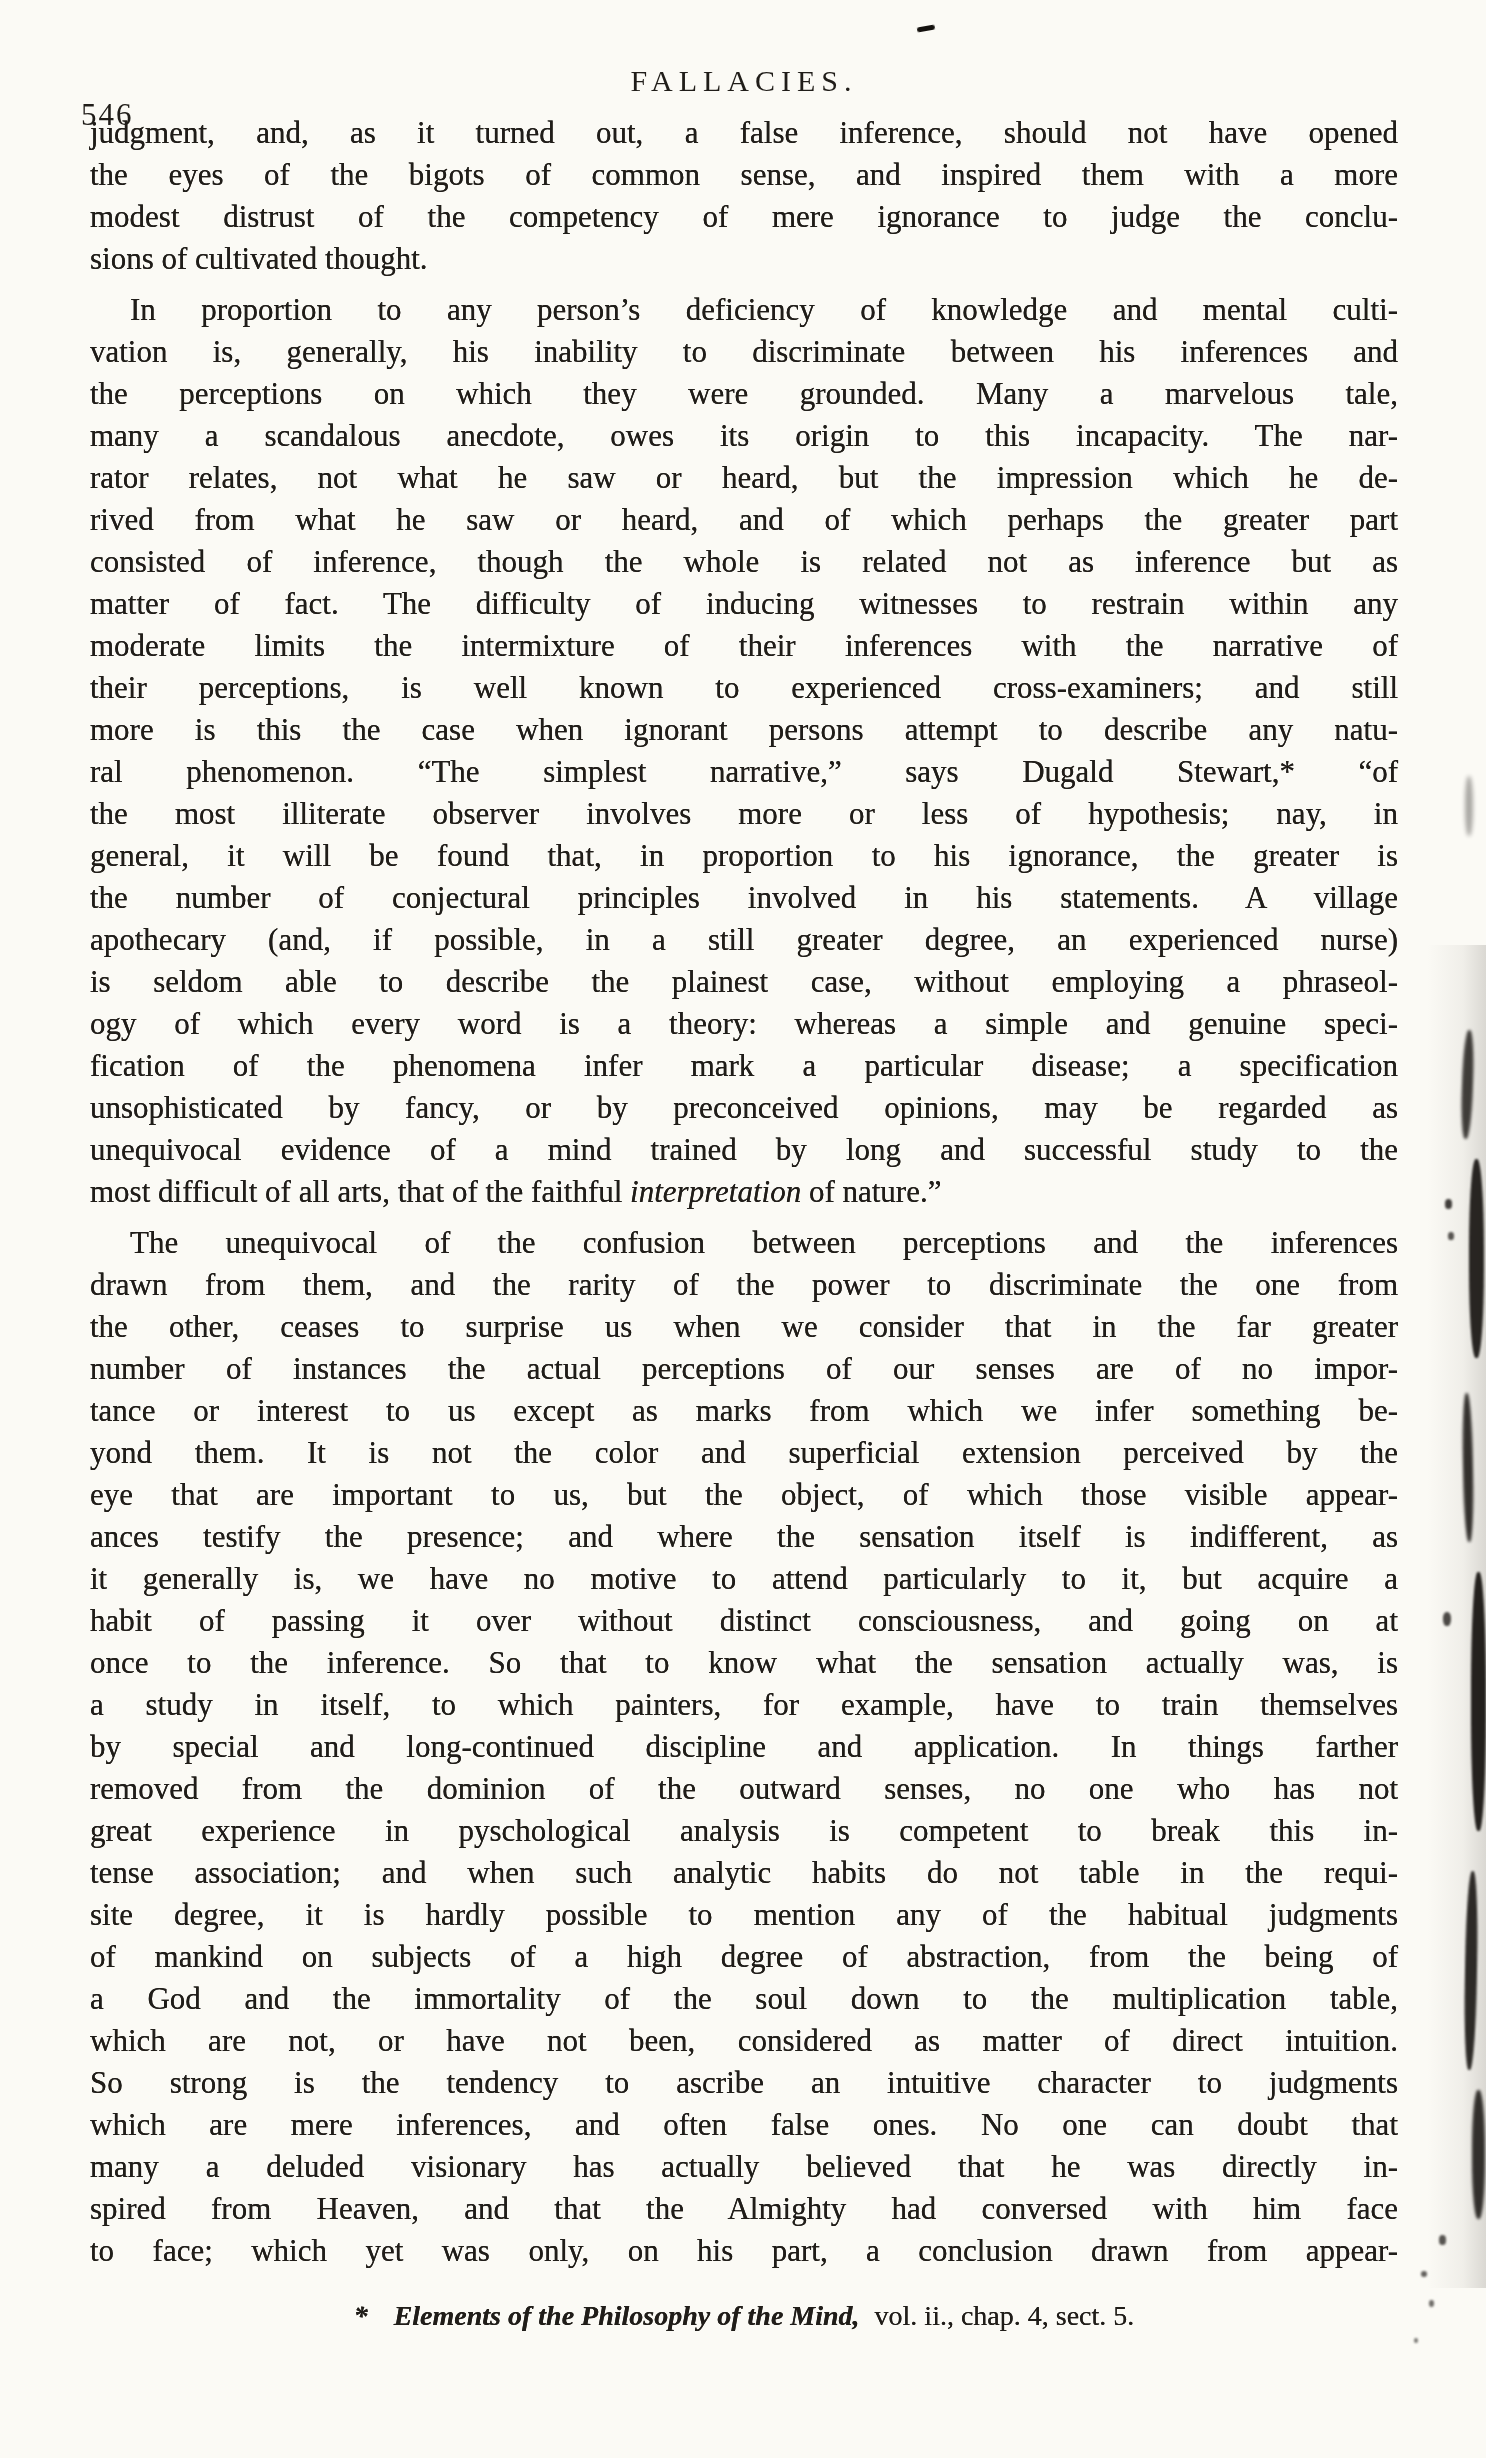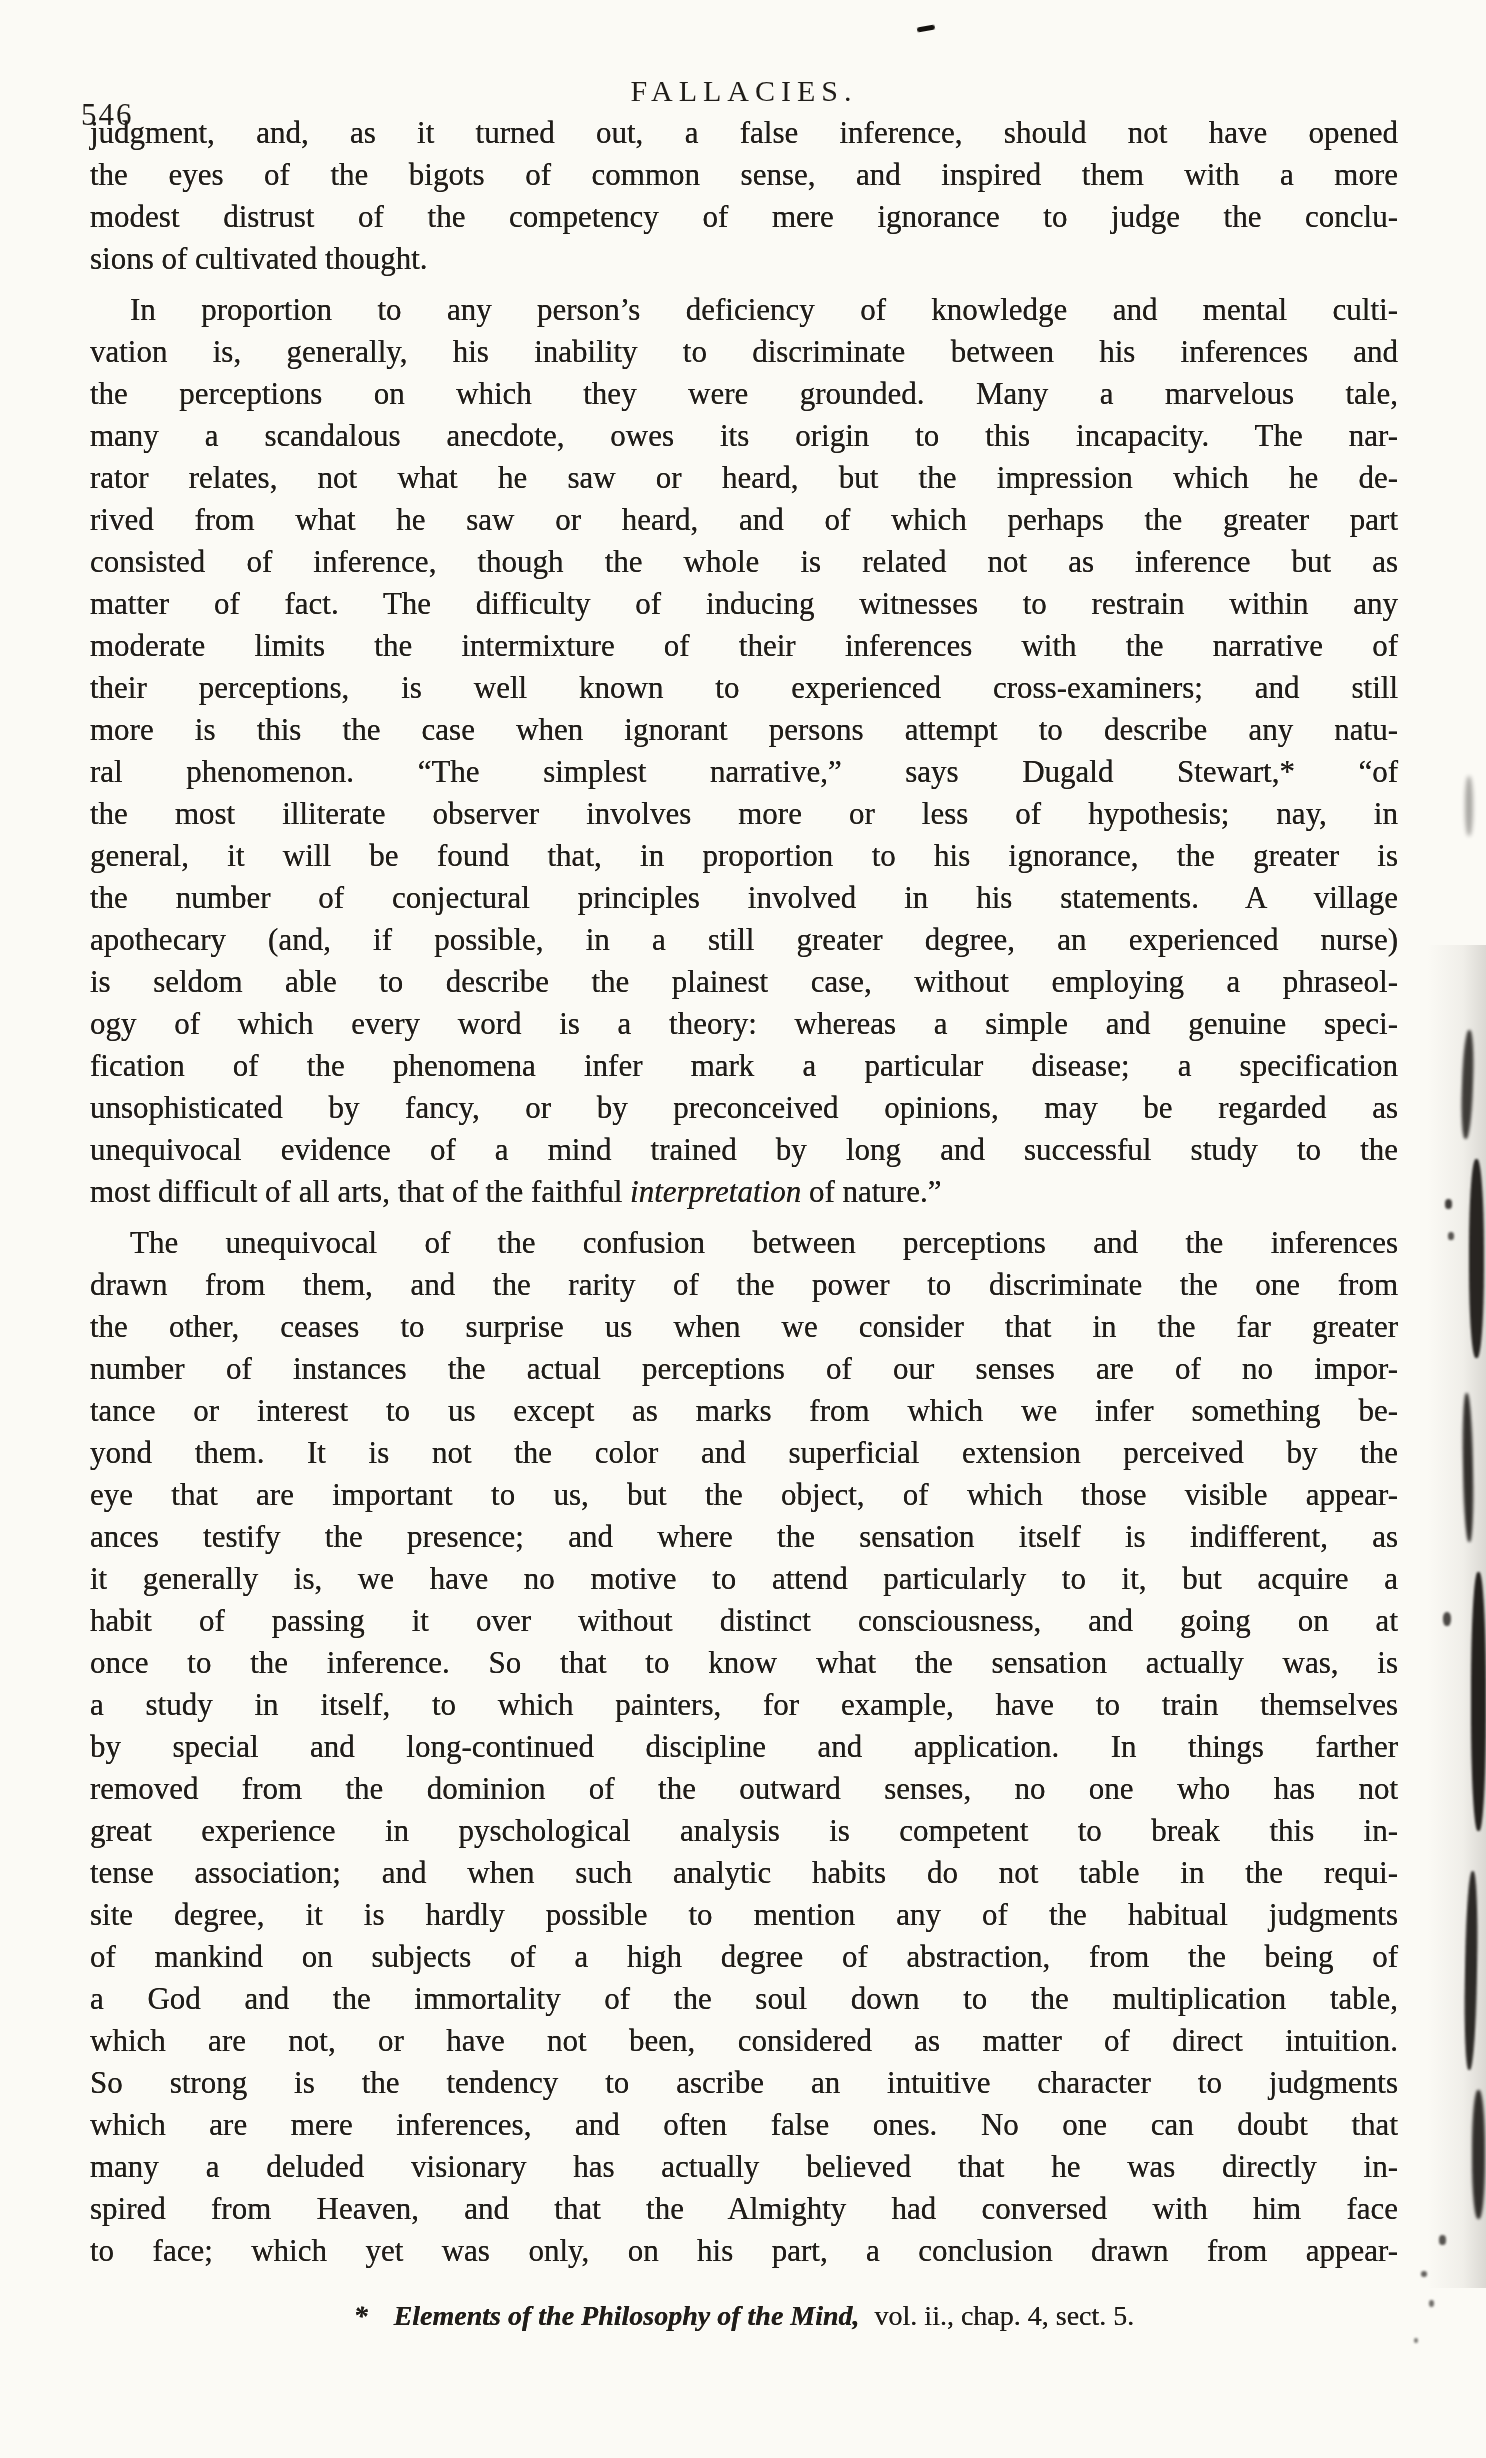--- a/index.html
+++ b/index.html
@@ -5,21 +5,21 @@
   :root { --ink:#201d19; --paper:#fbfaf5; }
   * { margin:0; padding:0; box-sizing:border-box; }
   html,body { background:#777; }
   .page {
     position:relative; width:1487px; height:2459px;
     background:var(--paper); overflow:hidden; margin:0 auto;
     font-family:"Liberation Serif","DejaVu Serif",serif; color:var(--ink);
   }
   .page-header { position:absolute; left:81px; top:56px; width:1326px; height:44px; }
   .page-number { position:absolute; left:0; top:4px; font-size:31px; letter-spacing:2px;margin-top:37px; }
-  .running-title { position:absolute; left:0; right:0; top:18px; text-align:center; font-size:30px; letter-spacing:6px; }
+  .running-title { position:absolute; left:0; right:0; top:8px; text-align:center; font-size:30px; letter-spacing:6px; }
   .body-text {
     position:absolute; left:81px; top:103px; width:1326px;
     font-size:31px; line-height:42px; text-shadow:0 0 0.5px currentColor;
   }
   .para { margin:9px; }
   .line { text-align:justify; text-align-last:justify; white-space:normal; }
   .line.final { text-align-last:left; }
   .line.indent { text-indent:40px; }
   .footnote {
     position:absolute; left:81px; top:2300px; width:1326px; text-align:center;

